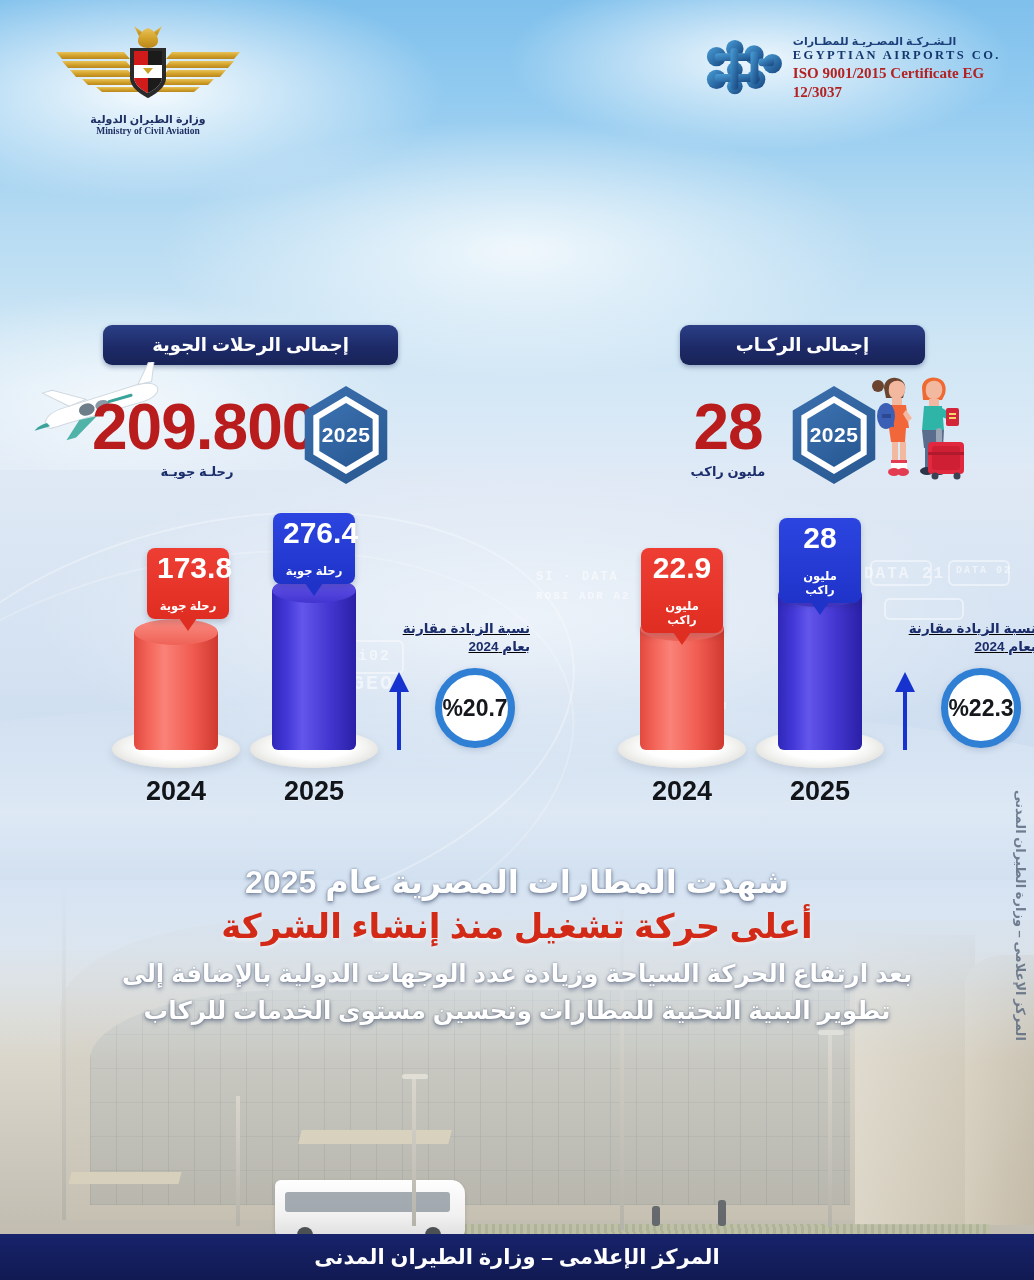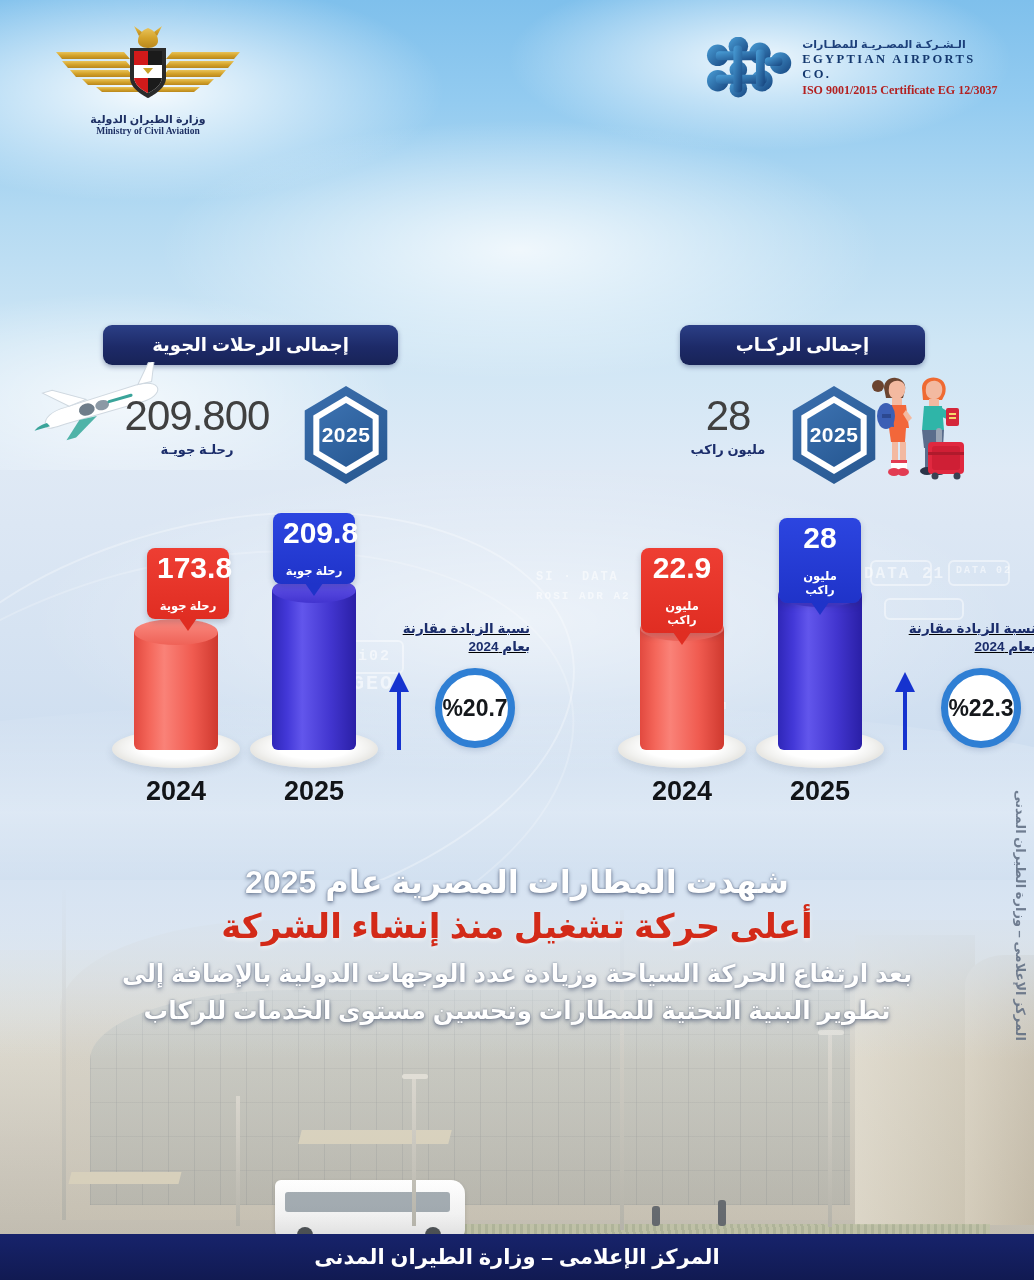--- a/index.html
+++ b/index.html
@@ -92,21 +92,21 @@
   }
 
   
   .logo-mca{position:absolute; left:38px; top:22px; width:220px; height:120px; text-align:center;}
   .mca-text-ar{color:#1d2f63;font-size:11px;font-weight:700;margin-top:1px;letter-spacing:.3px;}
   .mca-text-en{color:#1d2f63;font-family:"Liberation Serif","DejaVu Serif",serif;font-size:9.5px;font-weight:700;}
   .logo-eac{position:absolute; right:28px; top:30px; width:300px; height:76px; display:flex; align-items:center; gap:10px;}
   .eac-txt{line-height:1.25;text-align:left;}
   .eac-ar{color:#1c3f7a;font-size:11px;font-weight:700;}
   .eac-en{color:#14386e;font-size:12.5px;font-weight:700;letter-spacing:2.4px;font-family:"Liberation Serif","DejaVu Serif",serif;}
-  .eac-iso{color:#b32121;font-size:12px;font-weight:700;font-family:"Liberation Serif","DejaVu Serif",serif;}
+  .eac-iso{color:#b32121;font-size:15px;font-weight:700;font-family:"Liberation Serif","DejaVu Serif",serif;}
 
   
   .title-wrap{position:absolute; left:0; top:132px; width:1034px; text-align:center; direction:rtl;}
   .t1{color:#1b2d6b; font-size:52px; font-weight:800; letter-spacing:-1px; line-height:1.04;
       text-shadow:0 1px 0 rgba(255,255,255,.6);}
   .t2{color:#1b2d6b; font-size:33px; font-weight:800; line-height:1.25; margin-top:2px;}
   .t3{color:#1b2d6b; font-size:29px; font-weight:800; line-height:1.25; margin-top:2px;}
   .t3 .red{color:#e0452f;}
 
   
@@ -115,21 +115,21 @@
     background:linear-gradient(180deg,#2b3f86 0%, #1d2a68 55%, #182357 100%);
     color:#fff; display:flex; align-items:center; justify-content:center;
     font-size:18px; font-weight:800; direction:rtl;
     box-shadow:0 2px 5px rgba(20,35,90,.35);
   }
   .sec-badge.left{left:103px; top:325px; width:295px;}
   .sec-badge.right{left:680px; top:325px; width:245px;}
 
   
   .kpi{position:absolute;}
-  .kpi .num{color:#404040; font-size:42px; font-weight:400; line-height:1; letter-spacing:-1px;}
+  .kpi .num{color:#b91c1c; font-size:64px; font-weight:700; line-height:1; letter-spacing:-1px;}
   .kpi .unit{color:#1b2d6b; font-size:13px; font-weight:700; text-align:center; direction:rtl; margin-top:5px; letter-spacing:1px;}
   .hexbadge{position:absolute; width:96px; height:98px;}
   .hex-outer{position:absolute;inset:0;background:linear-gradient(145deg,#3b6fae,#27578f);
              clip-path:polygon(50% 0%,93% 25%,93% 75%,50% 100%,7% 75%,7% 25%); border-radius:10px;}
   .hex-ring{position:absolute;left:10px;top:10px;width:76px;height:78px;background:#ffffff;
             clip-path:polygon(50% 0%,93% 25%,93% 75%,50% 100%,7% 75%,7% 25%);}
   .hex-in{position:absolute;left:17px;top:17px;width:62px;height:64px;background:linear-gradient(145deg,#3d73b2,#255690);
            clip-path:polygon(50% 0%,93% 25%,93% 75%,50% 100%,7% 75%,7% 25%);}
   .hex-year{position:absolute;inset:0;display:flex;align-items:center;justify-content:center;
             color:#fff;font-size:21px;font-weight:800;letter-spacing:.5px;}
@@ -432,21 +432,21 @@
     </div>
 
     <div class="bar-grp">
       <div class="disc" style="left:250px; top:730px;"></div>
       <div class="cyl blue" style="left:272px; top:590px; width:84px; height:160px;">
         <div class="body" style="height:160px;"></div>
         <div class="top" style="top:-13px;"></div>
       </div>
       <div class="yr" style="left:244px; top:776px;">2025</div>
       <div class="callout blue" style="left:273px; top:513px; width:82px;">
-        <div class="v">209.8</div>
+        <div class="v">276.4</div>
         <div class="u">رحلة جوية</div>
         <div class="tip"></div>
       </div>
     </div>
 
     <div class="growth" style="left:380px; top:620px;">
       <div class="lbl">نسبة الزيادة مقارنة بعام 2024</div>
       <div class="row">
         <div class="arrow">
           <div class="head"></div>

